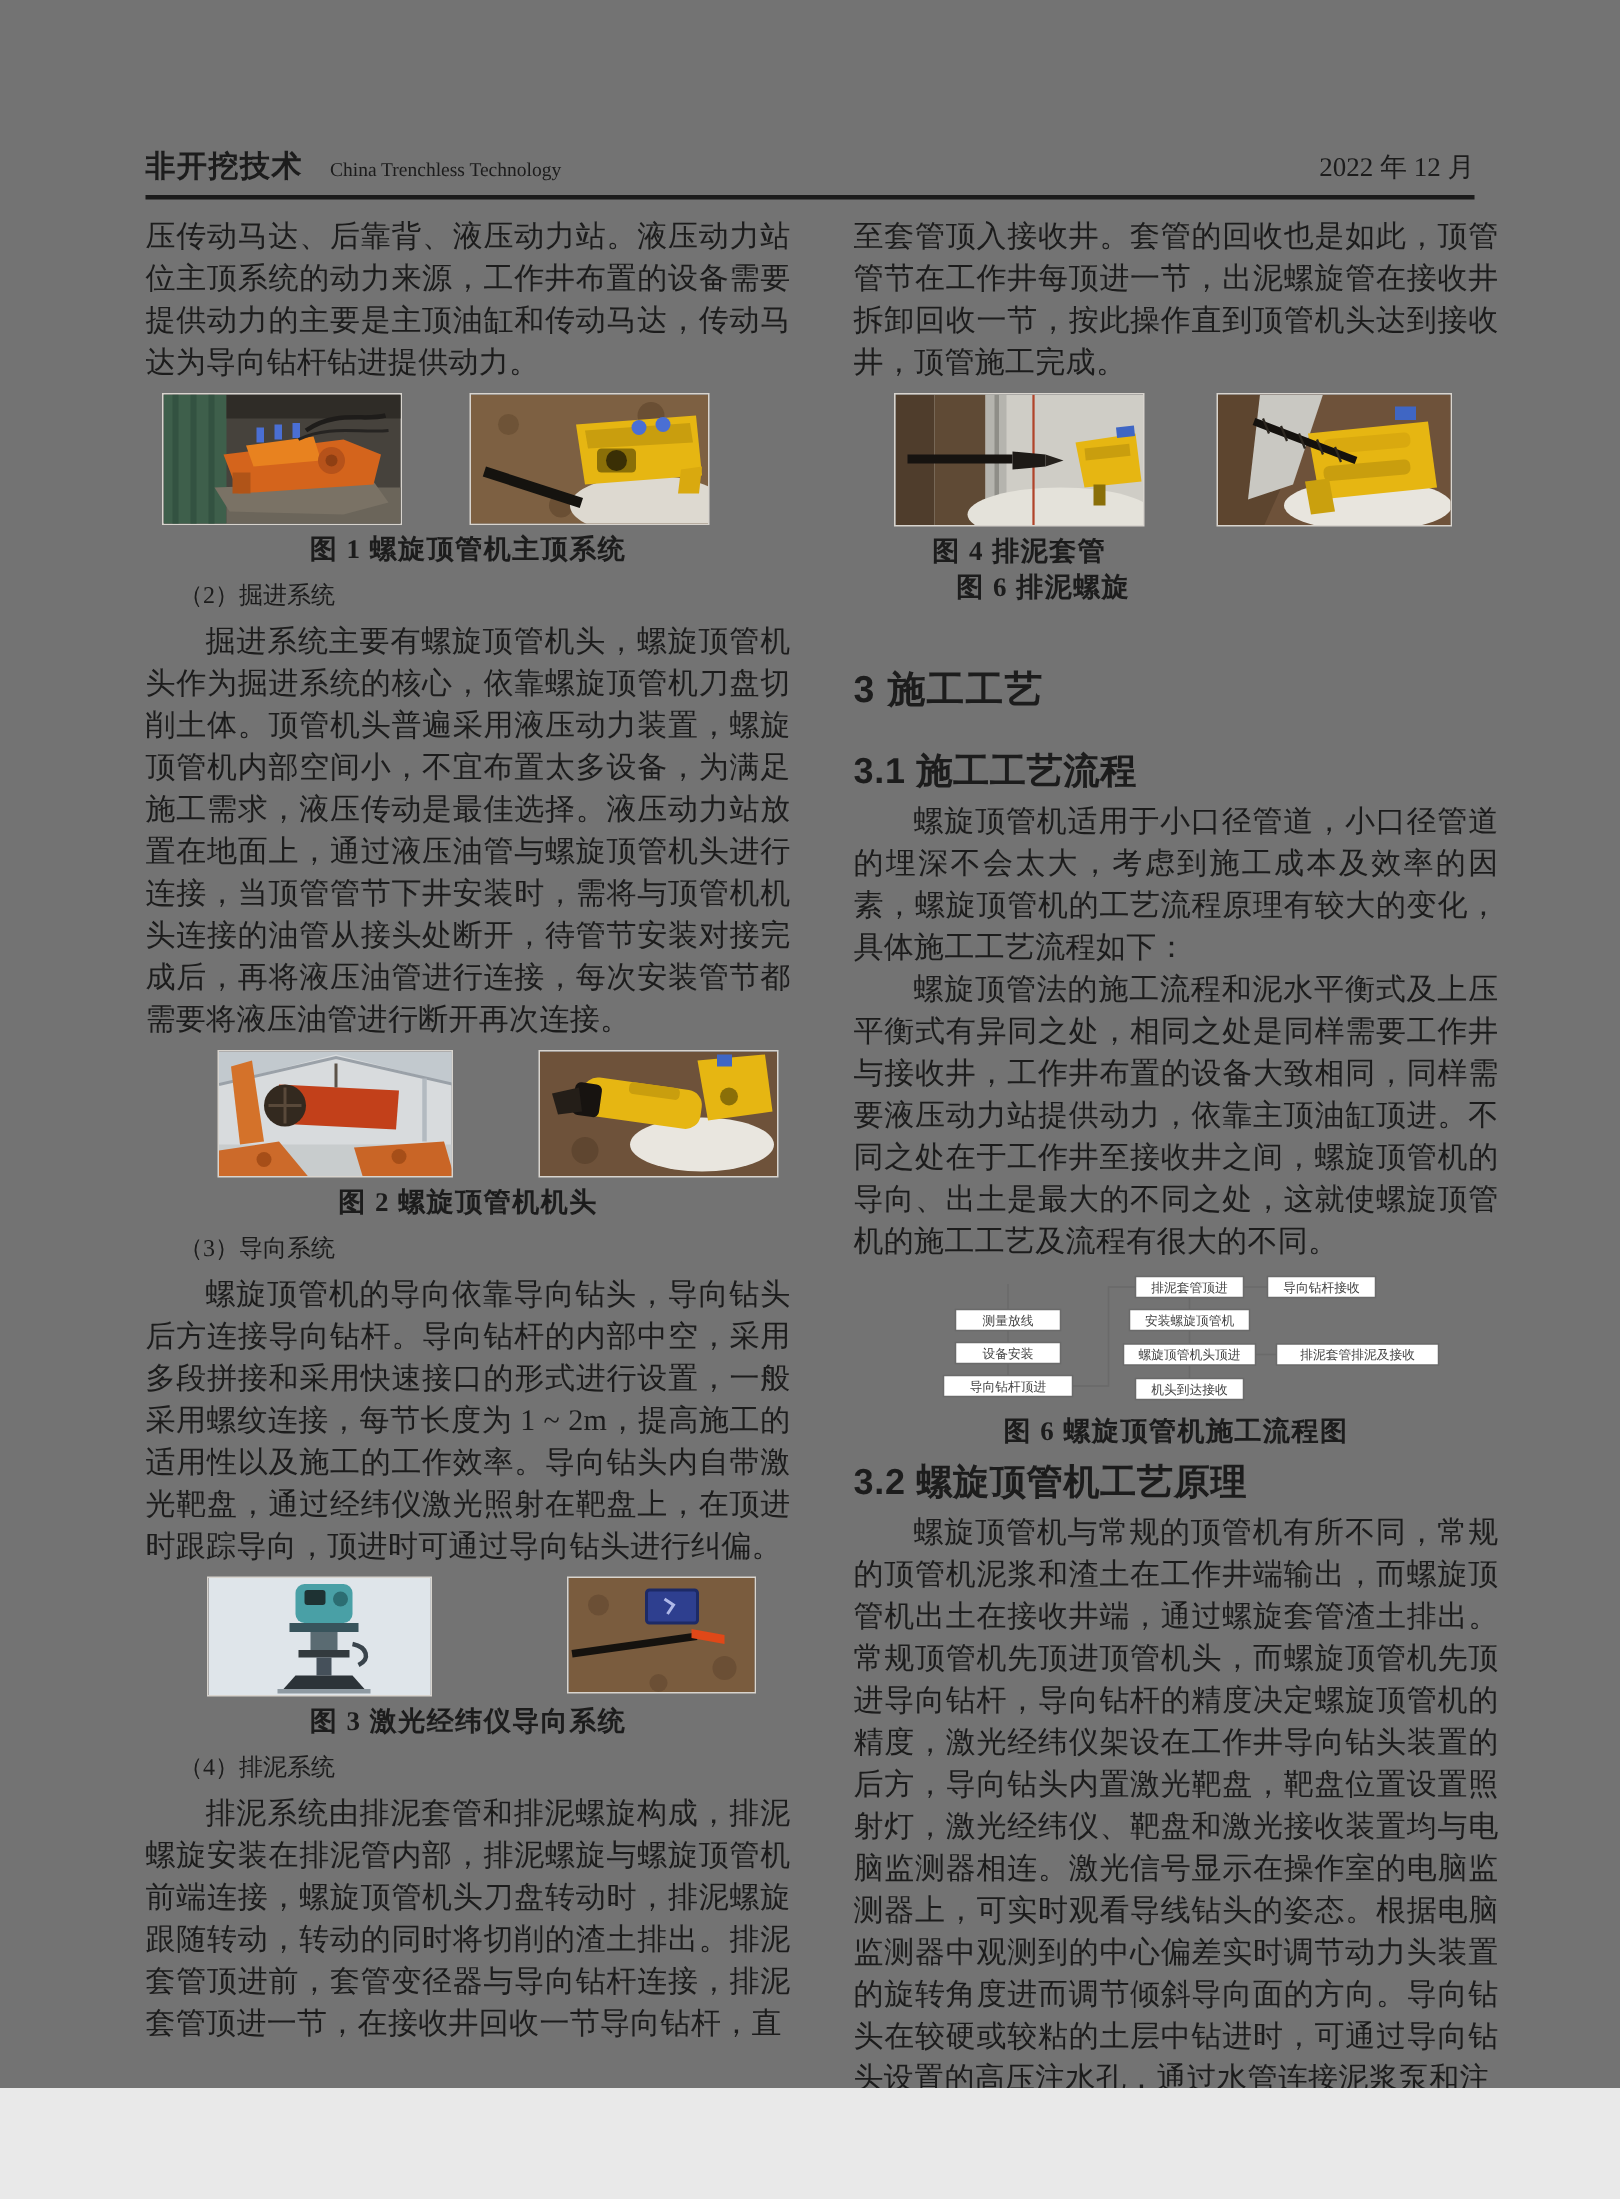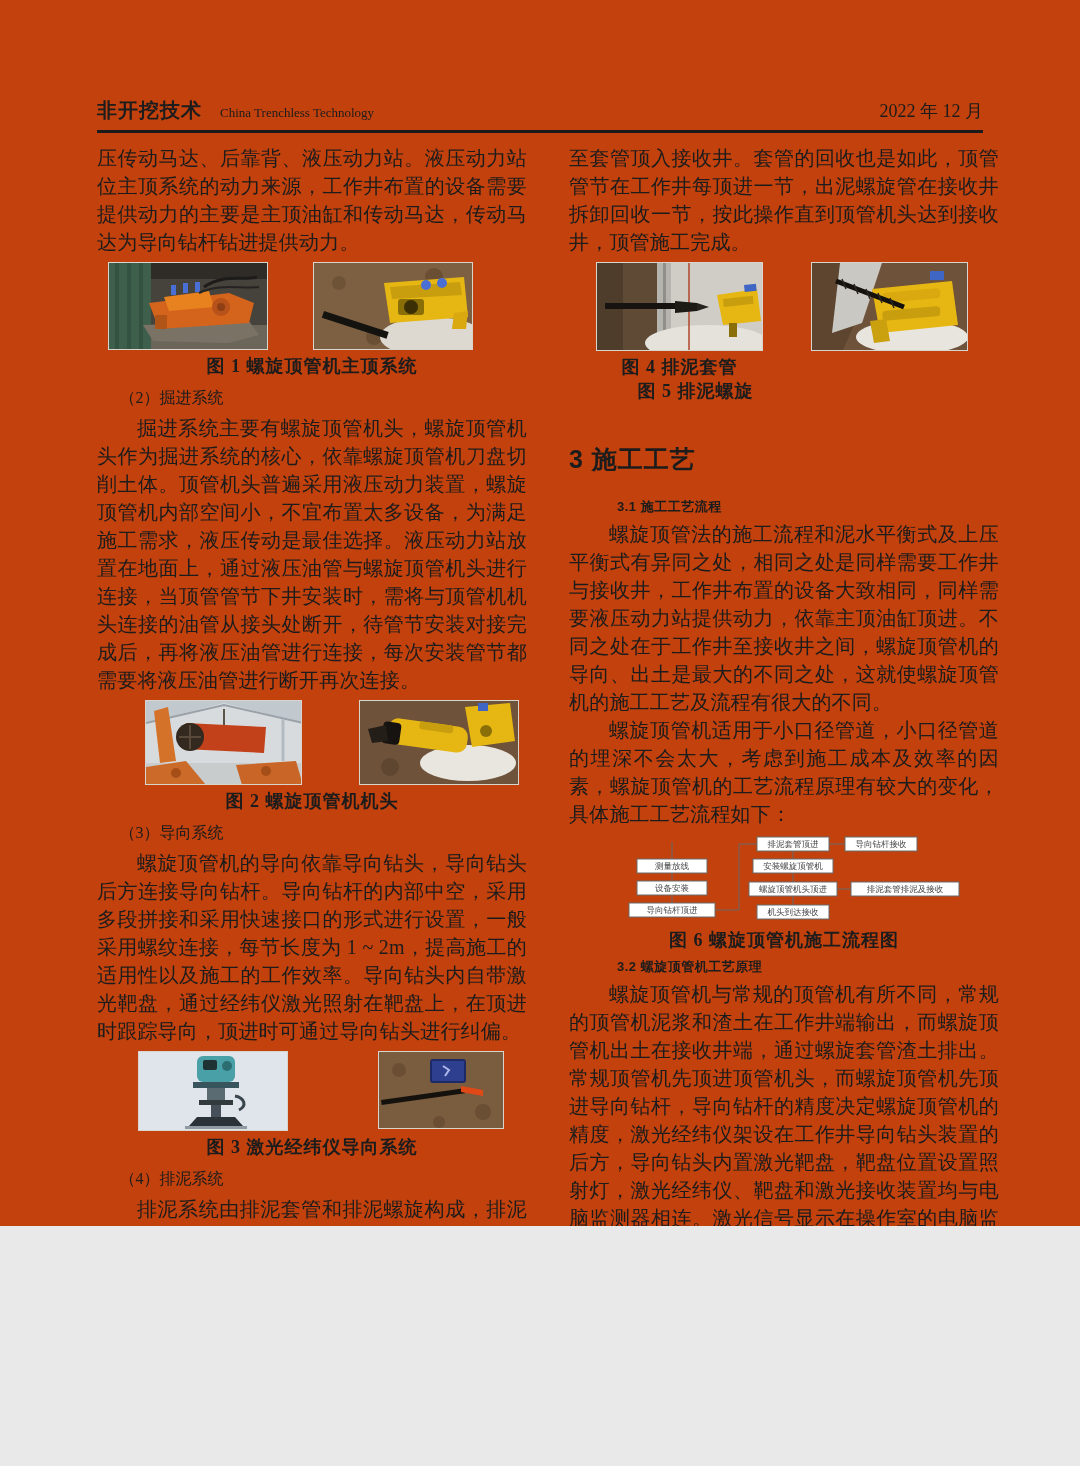--- a/index.html
+++ b/index.html
@@ -1,19 +1,19 @@
 <!DOCTYPE html>
 <html><head>
 <meta charset="utf-8">
 <style>
   * { margin:0; padding:0; box-sizing:border-box; }
   body { background:#e9e9e9; }
   .page {
-    position:relative; width:1080px; height:1226px; margin:0 auto;
-    background:#c2410c; overflow:hidden;
+    position:relative; width:1080px; height:1392px; margin:0 auto;
+    background:#737373; overflow:hidden;
     font-family:"Liberation Serif","DejaVu Serif",serif;
     color:#1c1c1c;
   }
   
   .header { position:absolute; left:97px; top:97px; width:886px; display:flex; justify-content:space-between; align-items:baseline; }
   .hdr-left { display:flex; align-items:baseline; gap:18px; }
   .journal-cn { font-size:20px; font-weight:700; letter-spacing:1px; }
   .journal-en { font-size:13px; font-weight:400; }
   .hdr-date { font-size:18px; }
   .header-rule { position:absolute; left:97px; top:130px; width:886px; height:3px; background:#1b1b1b; }
@@ -24,21 +24,21 @@
   .col-right { left:569px; }
 
   .para {
     font-size:20px; line-height:28px; text-align:justify;
     text-justify:inter-ideograph; letter-spacing:0.2px; color:#1c1c1c;
   }
   .indent { text-indent:2em; }
   .sec-item { font-size:16px; line-height:28px; text-indent:1.4em; margin-top:6px; margin-bottom:2px; }
 
   .h-sec { font-family:"Liberation Sans","DejaVu Sans",sans-serif; font-weight:700; font-size:25px; margin-top:40px; margin-bottom:0; letter-spacing:1px; }
-  .h-sub { font-family:"Liberation Sans","DejaVu Sans",sans-serif; font-weight:700; font-size:13px; margin-top:22px; margin-bottom:4px; letter-spacing:0.5px;margin-left:48px; }
+  .h-sub { font-family:"Liberation Sans","DejaVu Sans",sans-serif; font-weight:700; font-size:24px; margin-top:22px; margin-bottom:4px; letter-spacing:0.5px; }
 
   .figrow { display:flex; margin-top:6px; }
   .figcap {
     text-align:center; font-family:Liberation Serif, serif;
     font-weight:700; font-size:18px; line-height:24px; margin-top:4px; letter-spacing:1px;
   }
   .capduo { display:flex; margin-top:4px;flex-direction:column; }
   .capduo .figcap { margin-top:0; }
 
   .photo { border:1px solid #d8d4ce; overflow:hidden; position:relative; }
@@ -239,27 +239,27 @@
               <line x1="42" y1="21" x2="46" y2="31"></line>
               <line x1="54" y1="26" x2="58" y2="36"></line>
               <line x1="66" y1="30" x2="70" y2="40"></line>
               <line x1="78" y1="35" x2="82" y2="45"></line>
           </g>
         </svg>
       </div>
     </div>
     <div class="capduo">
       <div class="figcap" style="width:167px;margin-left:27px;">图 4  排泥套管</div>
-      <div class="figcap" style="width:157px;margin-left:48px;">图 5  排泥螺旋</div>
+      <div class="figcap" style="width:157px;margin-left:48px;">图 6  排泥螺旋</div>
     </div>
 
     <h2 class="h-sec">3  施工工艺</h2>
     <h3 class="h-sub">3.1  施工工艺流程</h3>
+    <p class="para indent">螺旋顶管机适用于小口径管道，小口径管道的埋深不会太大，考虑到施工成本及效率的因素，螺旋顶管机的工艺流程原理有较大的变化，具体施工工艺流程如下：</p>
     <p class="para indent">螺旋顶管法的施工流程和泥水平衡式及上压平衡式有异同之处，相同之处是同样需要工作井与接收井，工作井布置的设备大致相同，同样需要液压动力站提供动力，依靠主顶油缸顶进。不同之处在于工作井至接收井之间，螺旋顶管机的导向、出土是最大的不同之处，这就使螺旋顶管机的施工工艺及流程有很大的不同。</p>
-    <p class="para indent">螺旋顶管机适用于小口径管道，小口径管道的埋深不会太大，考虑到施工成本及效率的因素，螺旋顶管机的工艺流程原理有较大的变化，具体施工工艺流程如下：</p>
 
     <div class="flow">
       <svg width="430" height="94" viewBox="0 0 430 94">
         <g stroke="#6a6a6a" stroke-width="1" fill="none">
           <line x1="103" y1="8" x2="103" y2="25"></line>
           <line x1="103" y1="39" x2="103" y2="47"></line>
           <line x1="103" y1="61" x2="103" y2="69"></line>
           <polyline points="146,76 170,76 170,10 188,10"></polyline>
           <line x1="260" y1="10" x2="276" y2="10"></line>
           <line x1="224" y1="17" x2="224" y2="25"></line>

